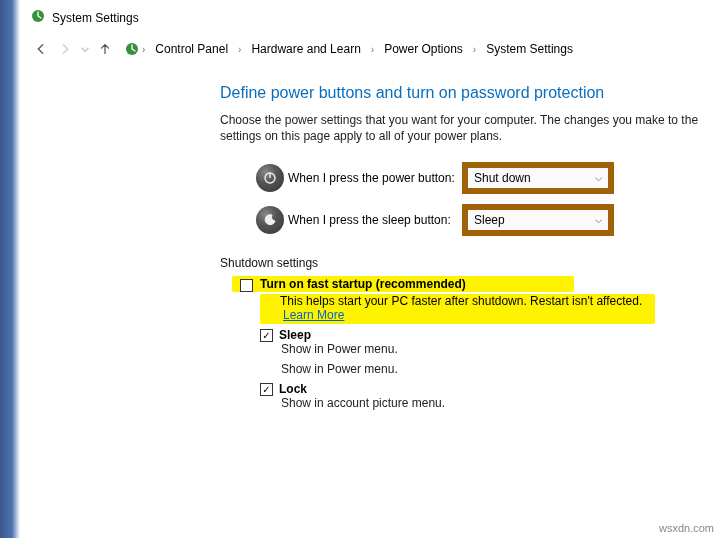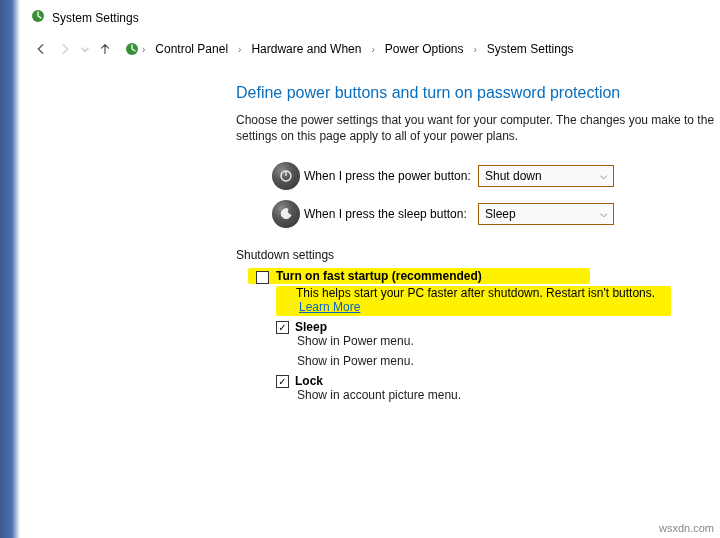--- a/index.html
+++ b/index.html
@@ -65,21 +65,21 @@
     white-space: nowrap;
   }
   .breadcrumb .bc-sep {
     color: #777;
     padding: 0 2px;
     font-size: 10px;
   }
 
   .content {
     position: absolute;
-    left: 236px;
+    left: 220px;
     top: 84px;
     right: 0;
   }
 
   h1.page-title {
     color: #0a6ebd;
     font-size: 16px;
     font-weight: 400;
     margin-bottom: 10px;
   }
@@ -106,22 +106,22 @@
   .round-icon {
     width: 28px; height: 28px;
     border-radius: 50%;
     background: radial-gradient(circle at 35% 30%, #888 0%, #555 40%, #333 100%);
     display: flex; align-items: center; justify-content: center;
     color: #eee;
   }
   .round-icon svg { width: 16px; height: 16px; stroke:#eee; }
   .btn-label { width: 170px; }
   .dropdown {
-    width: 136px;
-    border: 1px solid #a16207;
+    width: 152px;
+    border: 6px solid #a16207;
     padding: 3px 6px;
     display: flex;
     justify-content: space-between;
     align-items: center;
     background: #fafafa;
     cursor: pointer;
     font-size: 12px;
   }
   .dropdown .chev { color: #555; font-size: 9px; }
 
@@ -224,21 +224,21 @@
   <div class="breadcrumb">
     <span class="bc-icon">
       <svg viewBox="0 0 16 16">
           <circle cx="8" cy="8" r="6" fill="#3a8f3a"></circle>
           <path d="M8 4 L8 8 L11 10" stroke="#fff" stroke-width="1.3" fill="none" stroke-linecap="round"></path>
         </svg>
     </span>
     <span class="bc-sep">›</span>
     <span class="bc-item">Control Panel</span>
     <span class="bc-sep">›</span>
-    <span class="bc-item">Hardware and When</span>
+    <span class="bc-item">Hardware and Learn</span>
     <span class="bc-sep">›</span>
     <span class="bc-item">Power Options</span>
     <span class="bc-sep">›</span>
     <span class="bc-item">System Settings</span>
   </div>
 </div>
 
 <div class="content">
   <h1 class="page-title">Define power buttons and turn on password protection</h1>
   <p class="page-desc">Choose the power settings that you want for your computer. The changes you make to the settings on this page apply to all of your power plans.</p>
@@ -272,21 +272,21 @@
   </div>
 
   <div class="shutdown-section">
     <div class="section-head">Shutdown settings</div>
 
     <div class="highlight-block">
       <span class="cb"></span>
       <span class="cb-label">Turn on fast startup (recommended)</span>
     </div>
     <div class="highlight-sub">
-      <span>This helps start your PC faster after shutdown. Restart isn't buttons.</span>
+      <span>This helps start your PC faster after shutdown. Restart isn't affected.</span>
       <span class="learn-more">Learn More</span>
     </div>
 
     <div class="cb-row">
       <span class="cb checked"></span>
       <span class="cb-label">Sleep</span>
     </div>
     <div class="cb-sub">Show in Power menu.</div>
 
     <div class="cb-sub">Show in Power menu.</div>

